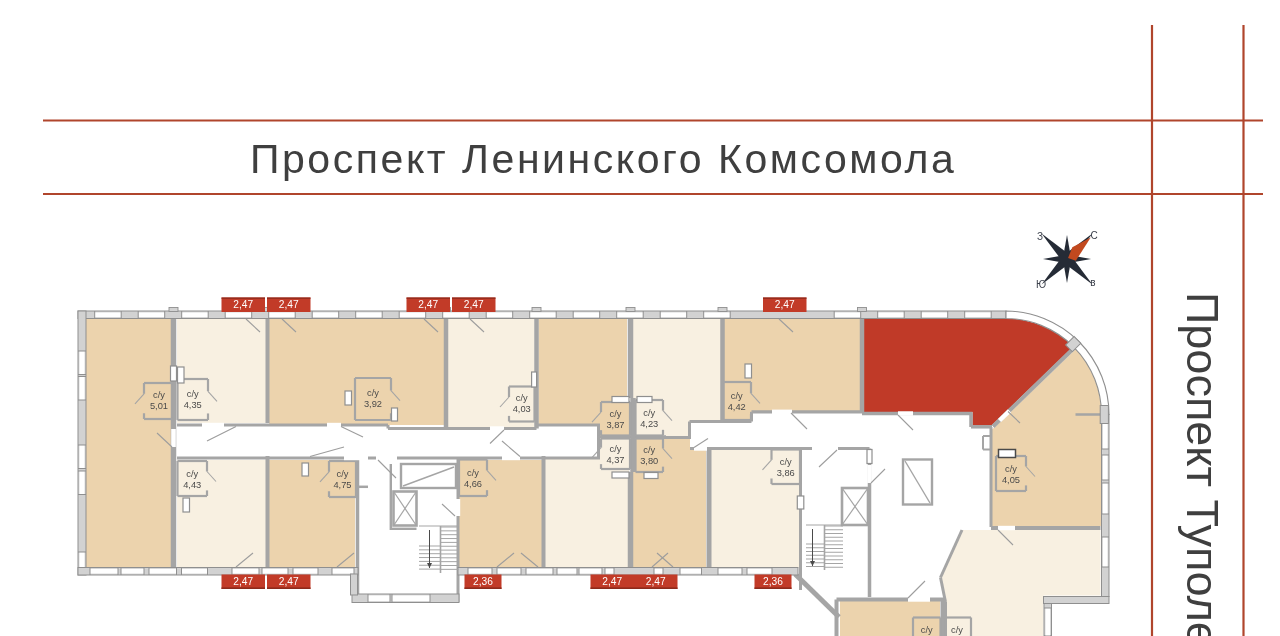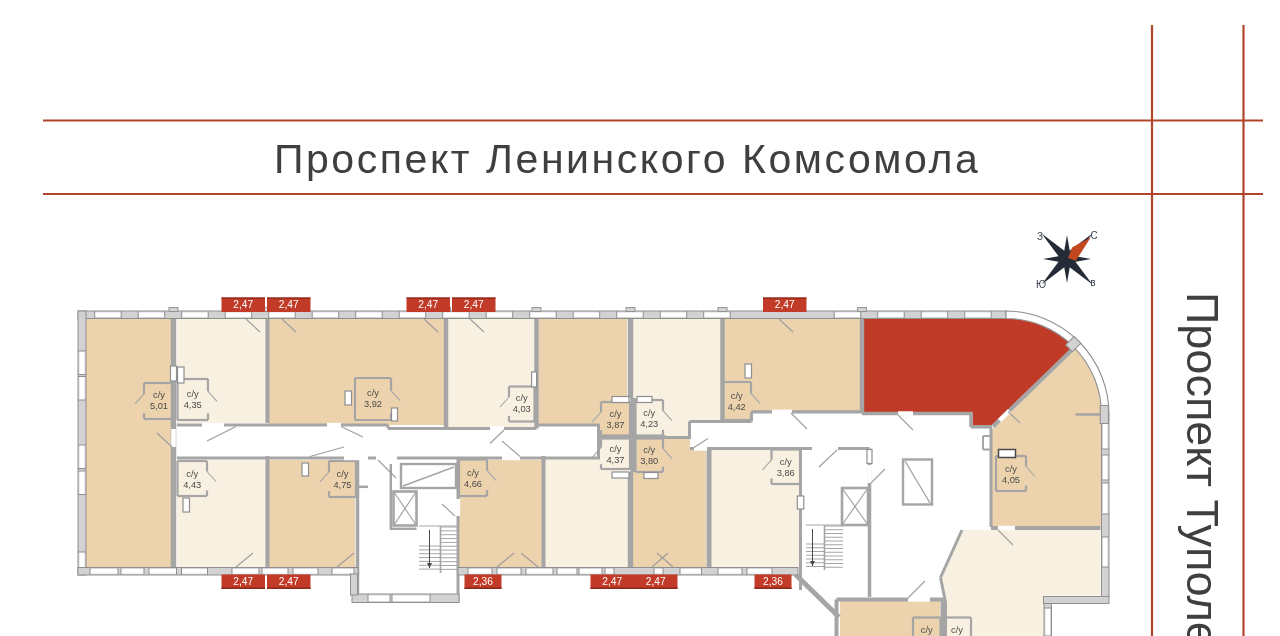--- a/index.html
+++ b/index.html
@@ -1,16 +1,16 @@
 <!DOCTYPE html>
 <html><head><meta charset="utf-8">
 <style>
 html,body{margin:0;padding:0;width:1280px;height:636px;background:#ffffff;overflow:hidden}
 *{font-family:"Liberation Sans",sans-serif}
-.title{position:absolute;left:274px;top:136px;font-size:41px;color:#3f3f3f;white-space:nowrap;letter-spacing:2.55px}
+.title{position:absolute;left:250px;top:136px;font-size:41px;color:#3f3f3f;white-space:nowrap;letter-spacing:2.55px}
 .vtitle{position:absolute;left:1228px;top:292px;font-size:45px;color:#3f3f3f;white-space:nowrap;transform-origin:0 0;transform:rotate(90deg);}
 </style></head>
 <body>
 <svg style="position:absolute;left:0;top:0" width="1280" height="636" viewBox="0 0 1280 636">
 <line x1="43" y1="120.5" x2="1263" y2="120.5" stroke="#b0452c" stroke-width="2.2"></line>
 <line x1="43" y1="194" x2="1263" y2="194" stroke="#b0452c" stroke-width="2.2"></line>
 <line x1="1152" y1="25" x2="1152" y2="636" stroke="#b0452c" stroke-width="2.2"></line>
 <line x1="1243.5" y1="25" x2="1243.5" y2="636" stroke="#b0452c" stroke-width="2.2"></line>
 <rect x="85" y="318" width="87" height="250" fill="#ecd3ad"></rect>
 <rect x="177" y="318" width="89" height="105" fill="#f8f0e1"></rect>

